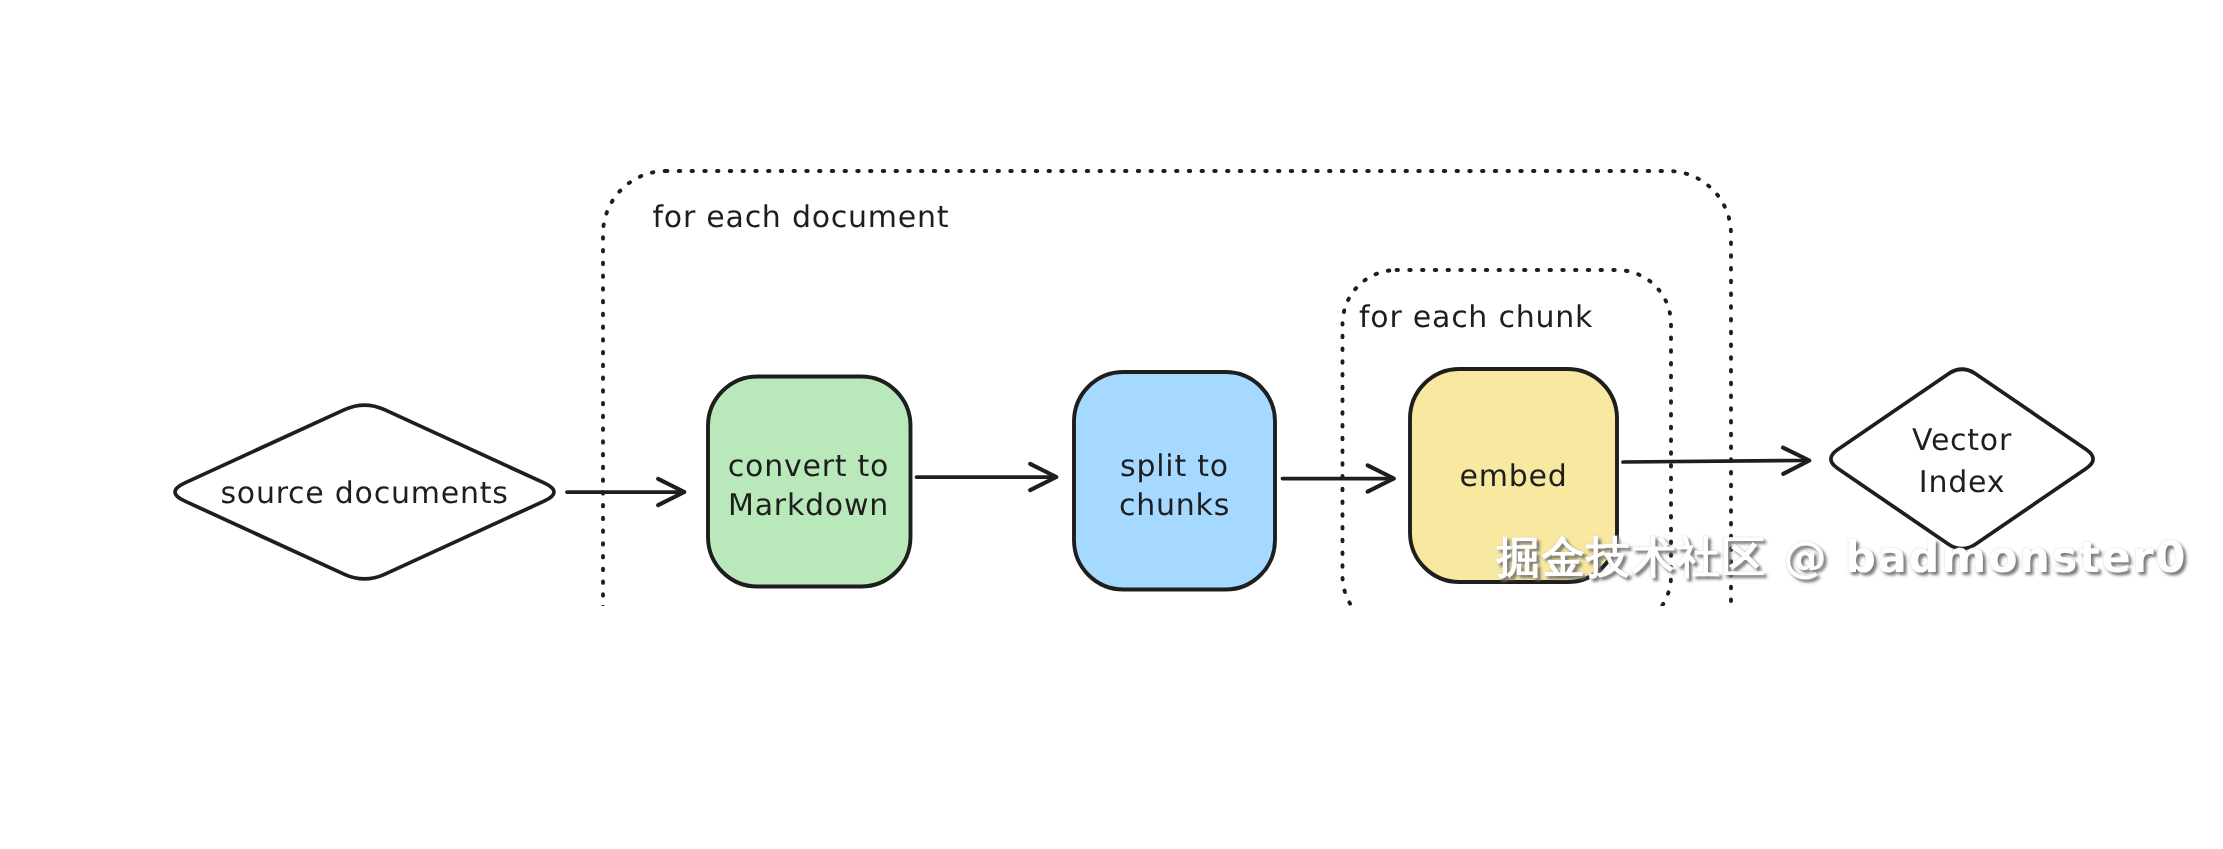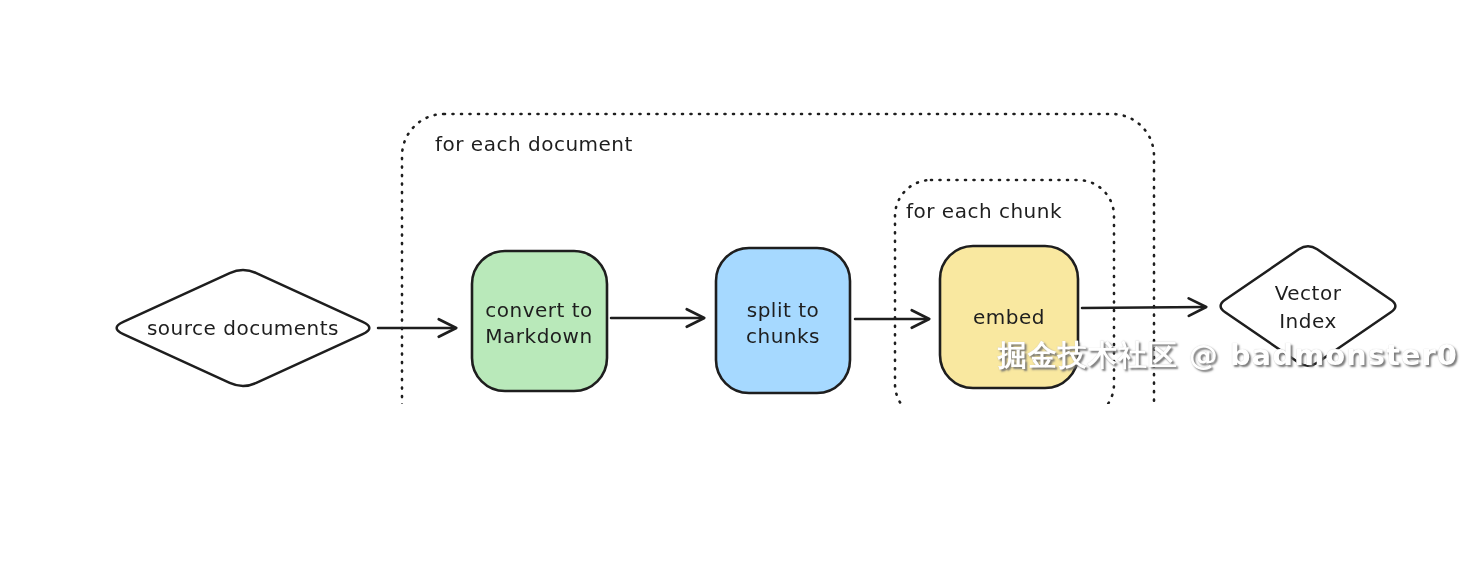--- a/index.html
+++ b/index.html
@@ -28,21 +28,21 @@
   }
   .node-label {
     font-size: 20px;
   }
   .container-label {
     font-size: 20px;
   }
   .watermark {
     position: absolute;
     right: 24px;
-    bottom: 28px;
+    bottom: 12px;
     font-size: 29px;
     font-weight: bold;
     letter-spacing: 1px;
     color: #ffffff;
     text-shadow: 2px 2px 2px rgba(110,110,110,0.9), 0 0 1px rgba(160,160,160,0.6);
     white-space: nowrap;
   }
 </style>
 </head>
 <body>

